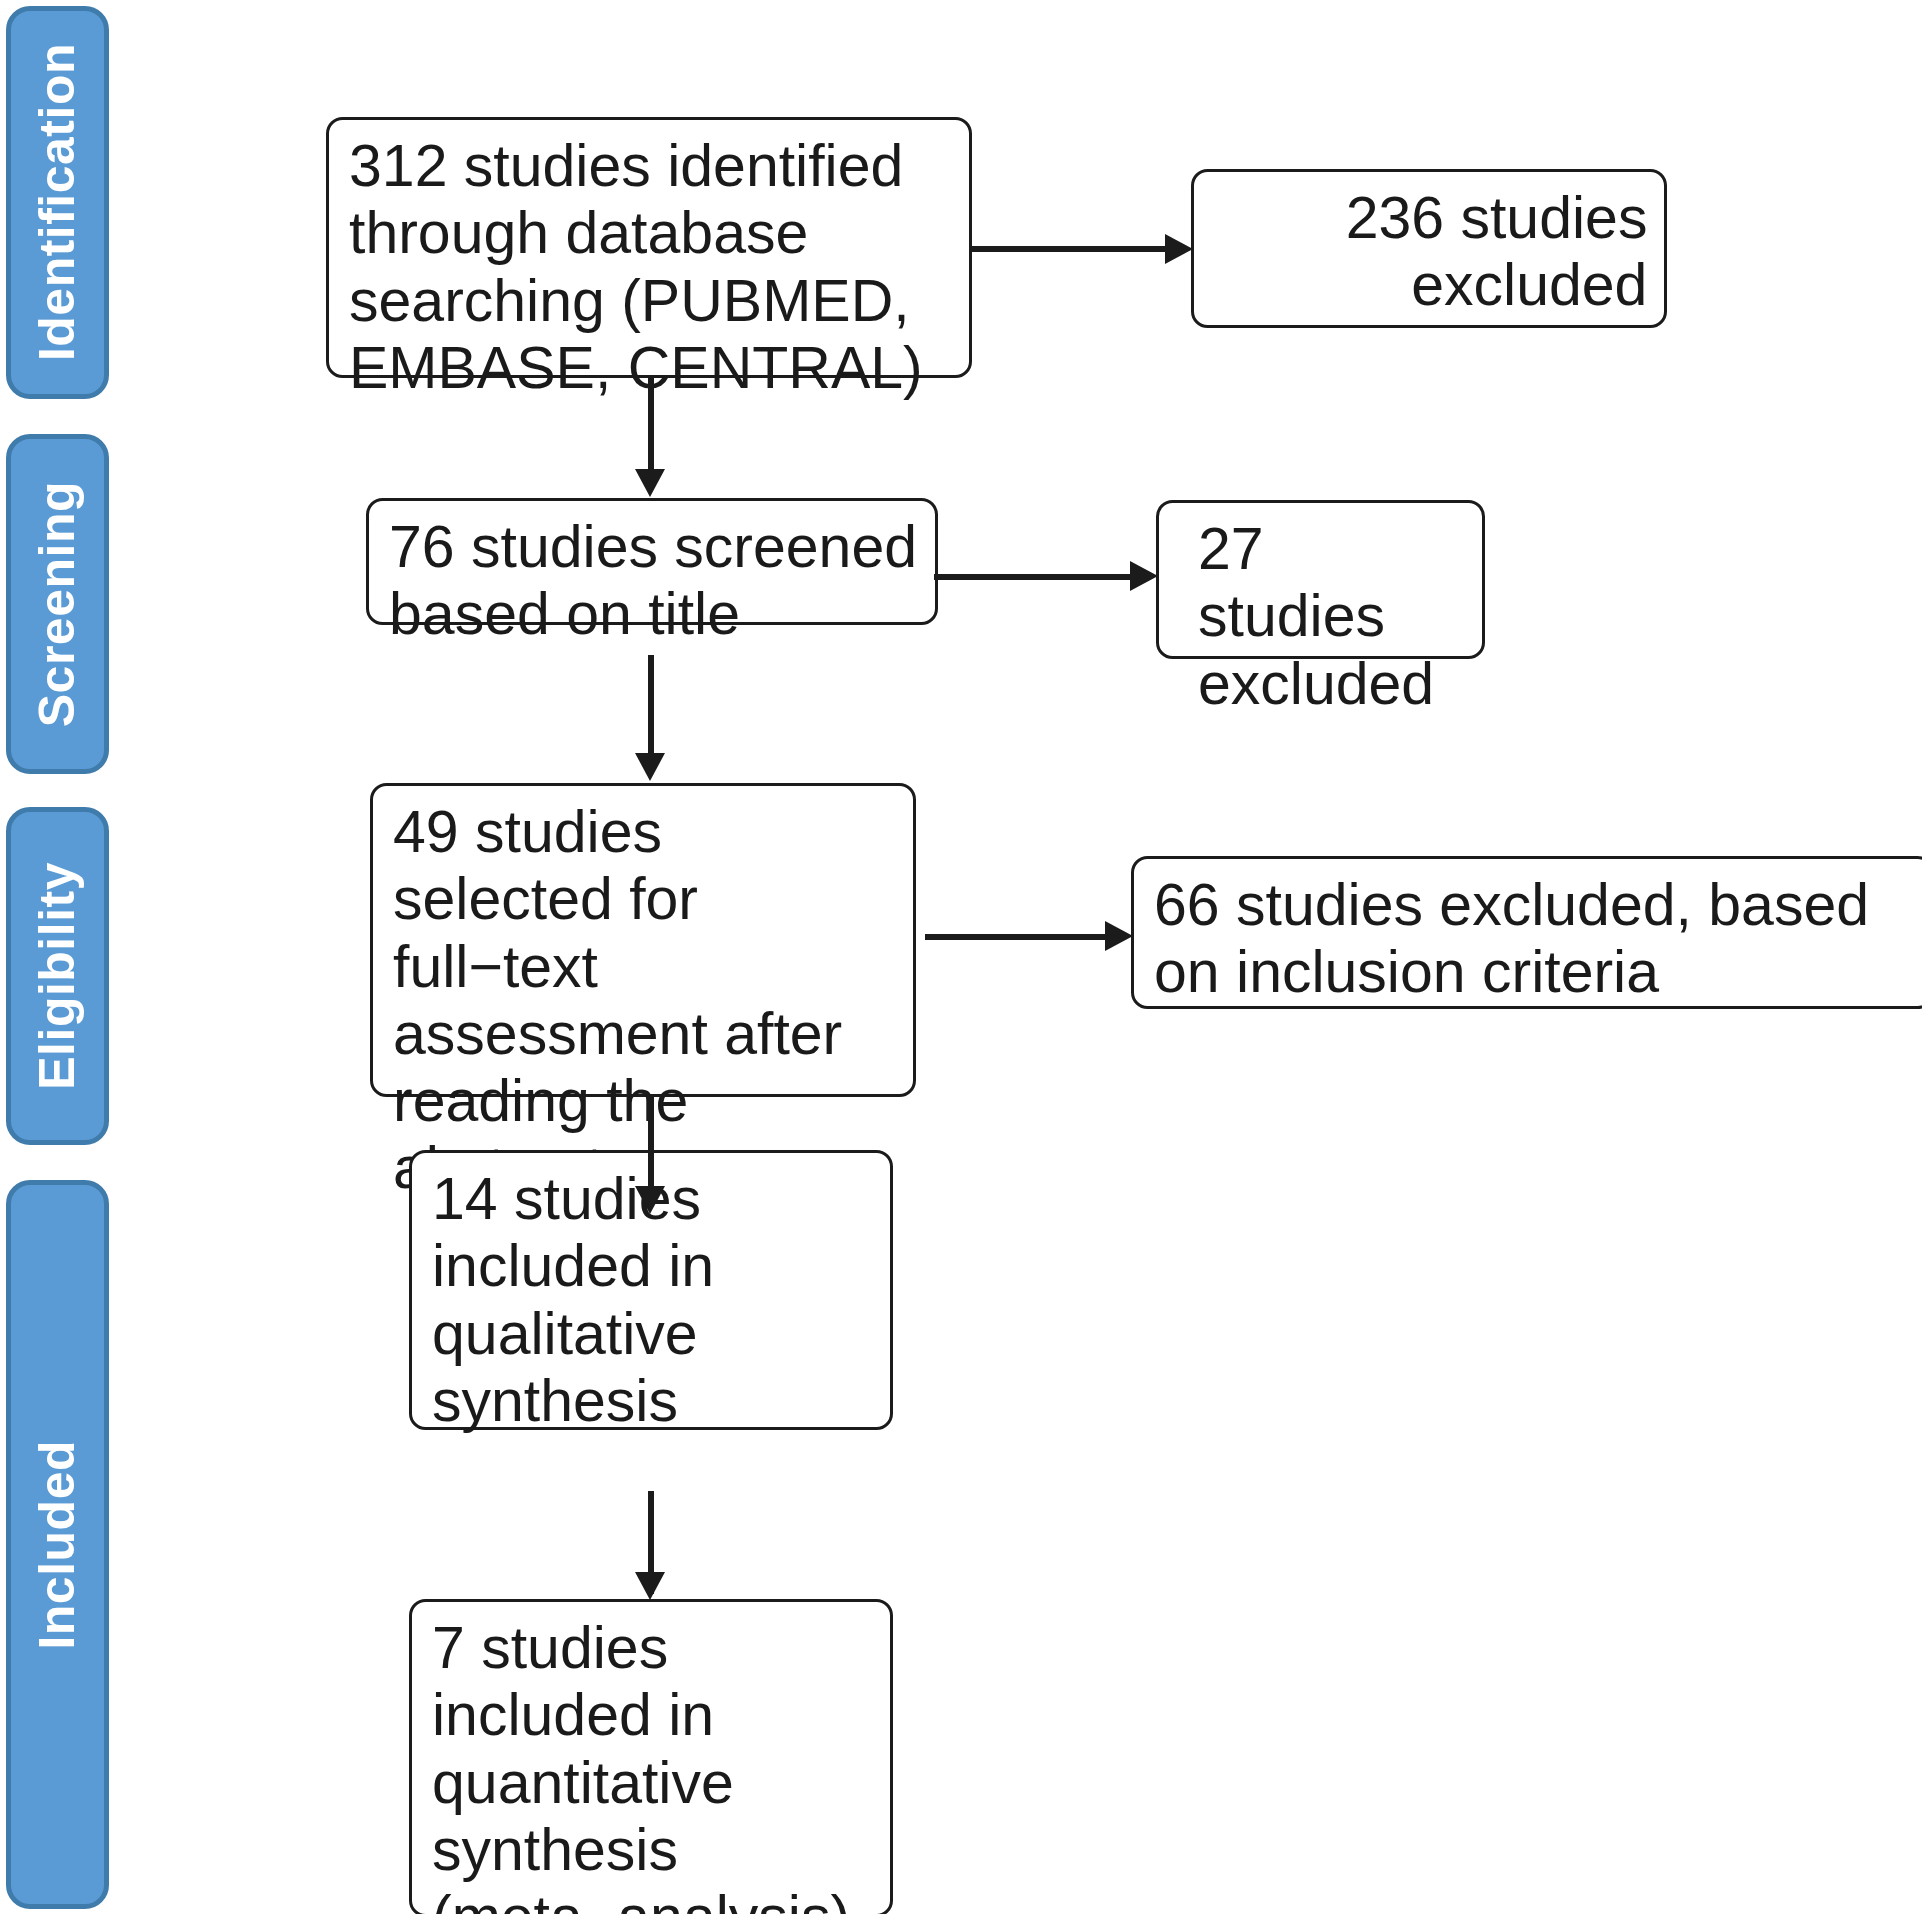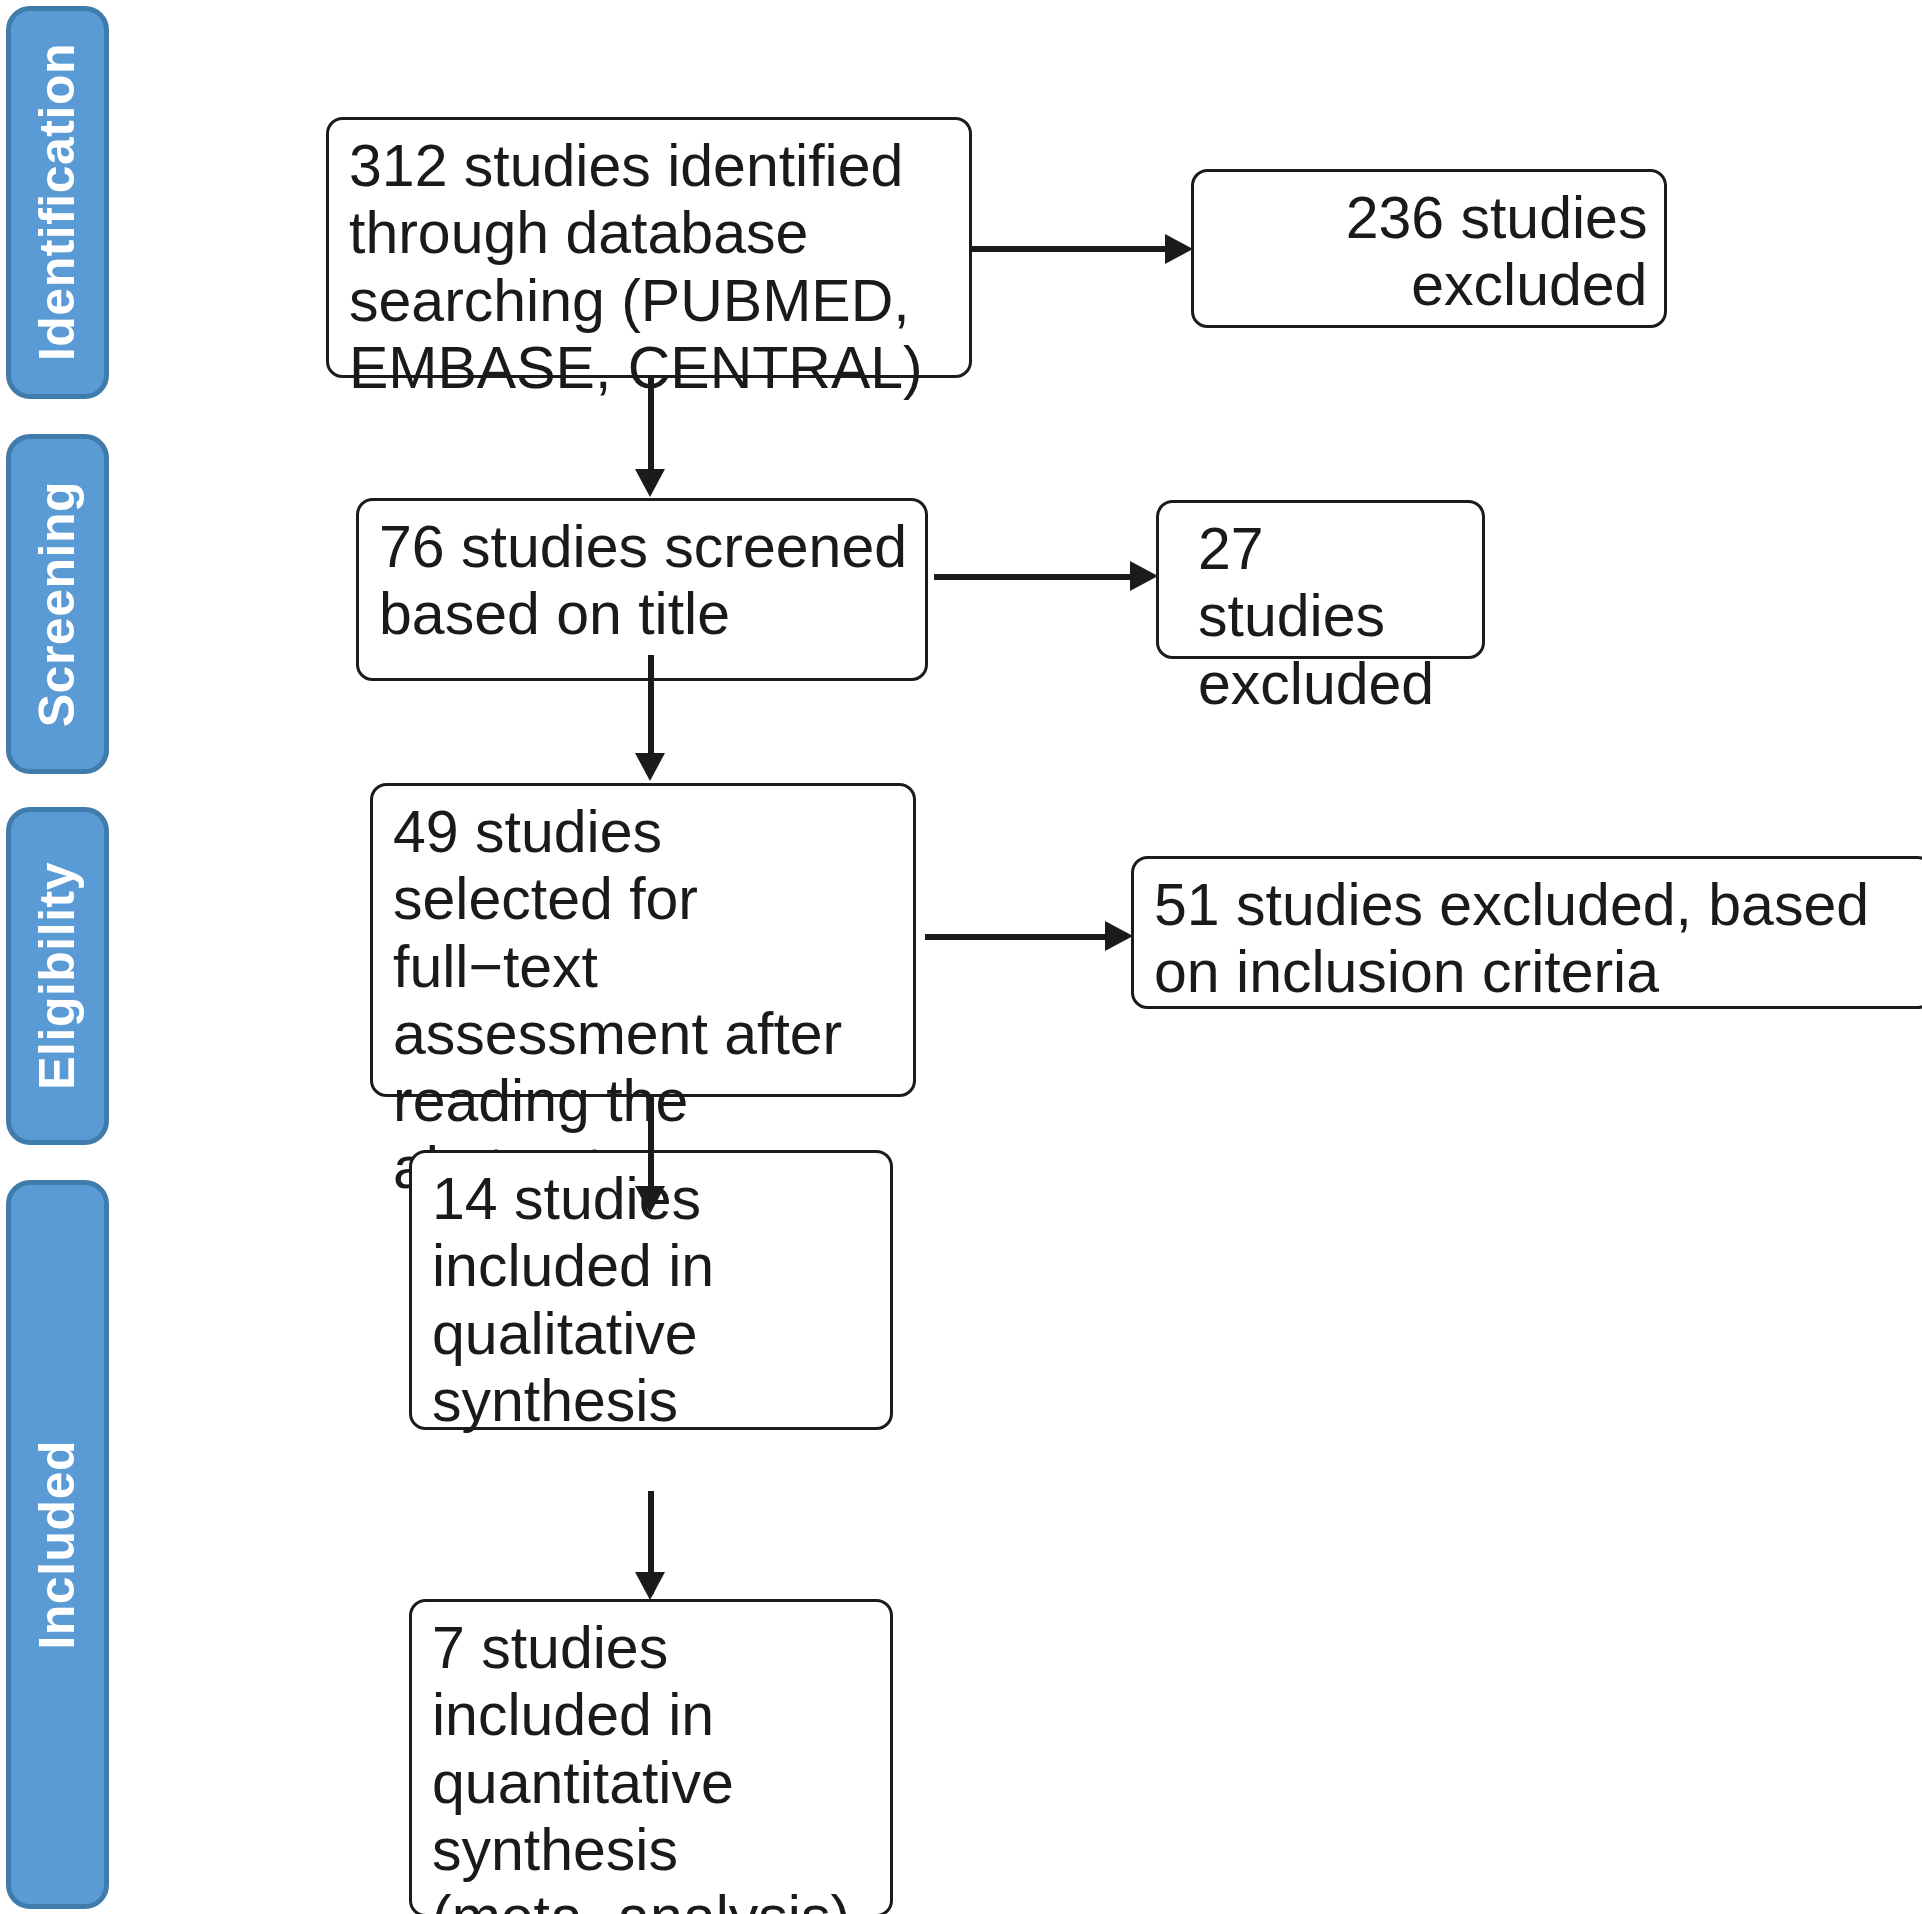--- a/index.html
+++ b/index.html
@@ -108,34 +108,34 @@
   </div>
 
   <div class="flow-box" style="left:326px; top:117px; width:646px; height:261px;">
     <span class="box-text">312 studies identified through database searching (PUBMED, EMBASE, CENTRAL)</span>
   </div>
 
   <div class="flow-box" style="left:1191px; top:169px; width:476px; height:159px;text-align:right;">
     <span class="box-text">236 studies excluded</span>
   </div>
 
-  <div class="flow-box" style="left:356px; top:498px; width:572px; height:183px;">
+  <div class="flow-box" style="left:366px; top:498px; width:572px; height:127px;">
     <span class="box-text">76 studies screened based on title</span>
   </div>
 
   <div class="flow-box" style="left:1156px; top:500px; width:329px; height:159px;padding-left:39px;">
     <span class="box-text">27 studies excluded</span>
   </div>
 
   <div class="flow-box" style="left:370px; top:783px; width:546px; height:314px;">
     <span class="box-text">49 studies selected for full−text assessment after reading the abstracts</span>
   </div>
 
   <div class="flow-box" style="left:1131px; top:856px; width:803px; height:153px;">
-    <span class="box-text">51 studies excluded, based on inclusion criteria</span>
+    <span class="box-text">66 studies excluded, based on inclusion criteria</span>
   </div>
 
   <div class="flow-box" style="left:409px; top:1150px; width:484px; height:280px;">
     <span class="box-text">14 studies included in qualitative synthesis</span>
   </div>
 
   <div class="flow-box" style="left:409px; top:1599px; width:484px; height:318px;">
     <span class="box-text">7 studies included in quantitative synthesis (meta−analysis)</span>
   </div>
 

